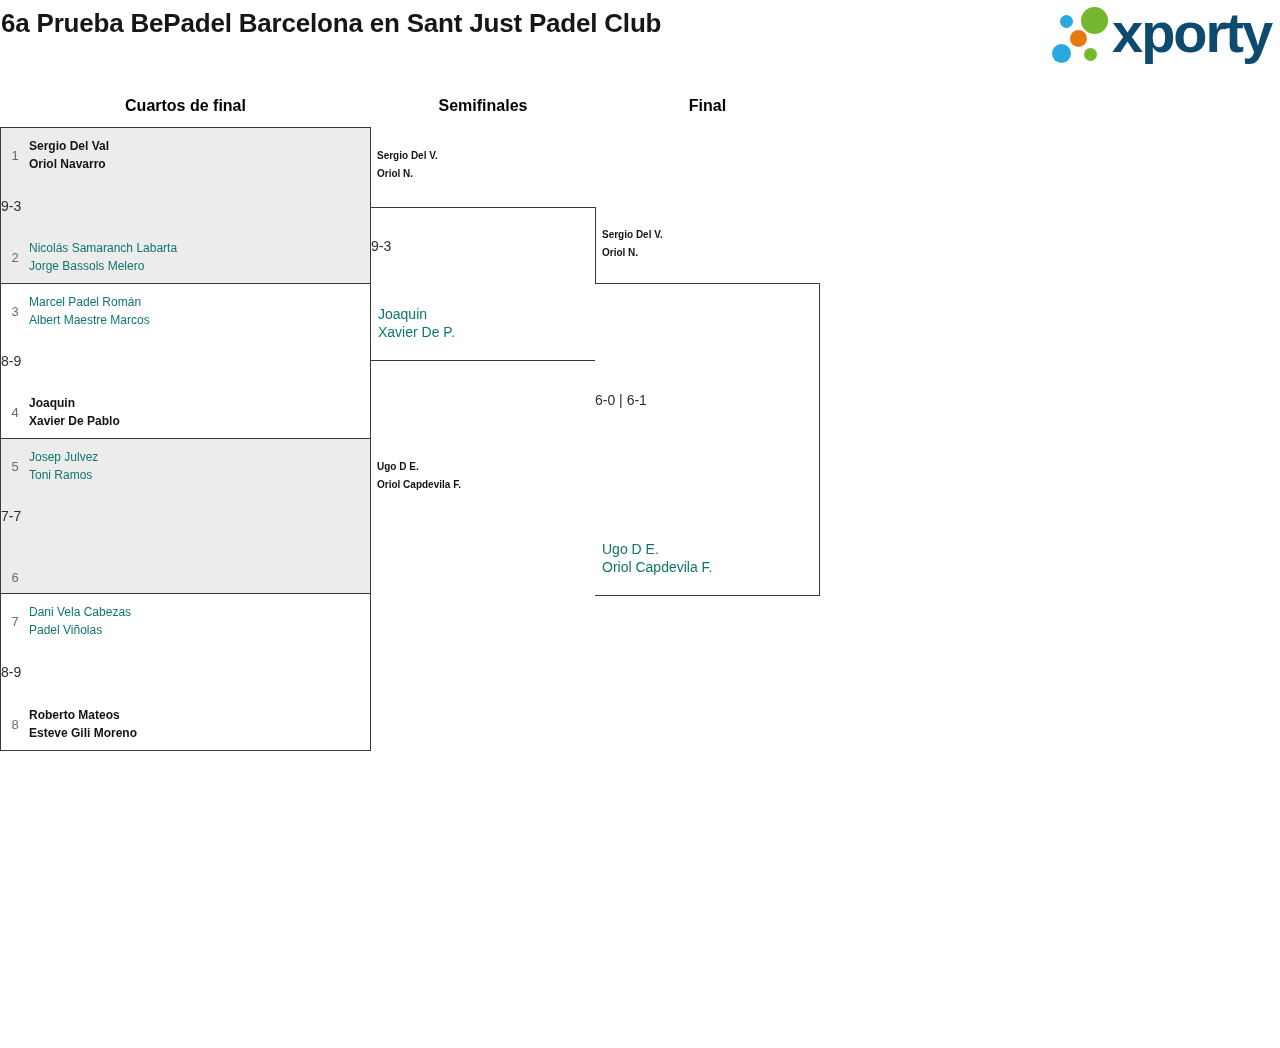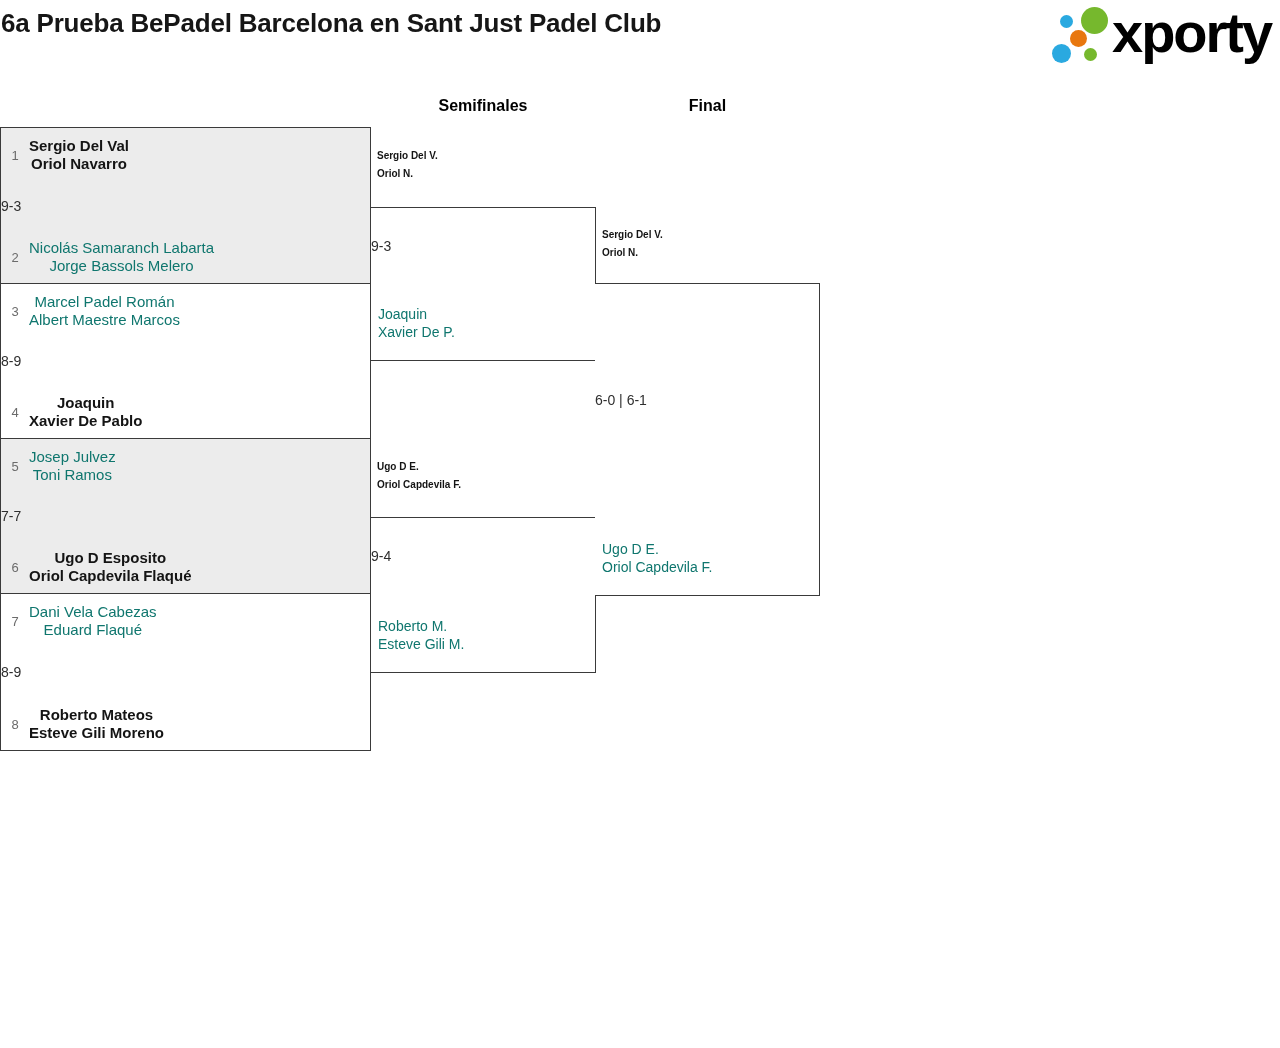--- a/index.html
+++ b/index.html
@@ -33,21 +33,21 @@
   #qf3{left:0;top:438px;width:371px;height:156px;}
   #qf4{left:0;top:593px;width:371px;height:158px;}
   #sf1{left:370px;top:207px;width:226px;height:154px;}
   #sf2{left:370px;top:517px;width:226px;height:156px;}
   #final{left:595px;top:283px;width:225px;height:313px;border-left:none;}
 
   .team{position:absolute;left:0;display:flex;align-items:center;}
   .team-top{top:9px;}
   .team-bottom{bottom:8px;}
   .seed{width:28px;text-align:center;font-size:13px;color:#6b6b6b;flex:none;}
-  .names{font-size:15px;line-height:18px;text-align:center;}
+  .names{font-size:12px;line-height:18px;}
   .names span{display:block;}
   .winner{font-weight:700;color:#141414;}
   .loser{color:#0f766e;font-weight:400;}
 
   .score{position:absolute;left:0;right:0;text-align:left;font-size:14px;color:#2e2e2e;}
   .center-score{top:50%;transform:translateY(-50%);}
   .sf-score{top:30px;}
   #final .score{top:108px;}
 
   
@@ -67,23 +67,24 @@
   <div class="title">
     <div>6a Prueba BePadel Barcelona en Sant Just Padel Club</div>
   </div>
 
   <a class="logo">
     <span class="dot d-blue-s" style="background: rgb(42, 169, 224);"></span>
     <span class="dot d-green-l" style="background: rgb(118, 184, 45);"></span>
     <span class="dot d-orange" style="background: rgb(232, 119, 14);"></span>
     <span class="dot d-blue-l" style="background: rgb(42, 169, 224);"></span>
     <span class="dot d-green-s" style="background: rgb(118, 184, 45);"></span>
-    <span class="logo-text" style="color: #000000;">xporty</span>
+    <span class="logo-text" style="color: #0c4a6e;">xporty</span>
   </a>
 
+  <div class="col-header ch-qf">Cuartos de final</div>
   <div class="col-header ch-sf">Semifinales</div>
   <div class="col-header ch-f">Final</div>
 
   <div class="match shaded" id="qf1" style="background: rgb(236, 236, 236); border-color: rgb(58, 58, 58);">
     <div class="team team-top">
       <span class="seed">1</span>
       <span class="names winner">
         <span>Sergio Del Val</span>
         <span>Oriol Navarro</span>
       </span>
@@ -120,33 +121,29 @@
     <div class="team team-top">
       <span class="seed">5</span>
       <span class="names loser">
         <span>Josep Julvez</span>
         <span>Toni Ramos</span>
       </span>
     </div>
     <div class="score center-score">7-7</div>
     <div class="team team-bottom">
       <span class="seed">6</span>
-      <span class="names winner">
-        <span>Ugo D Esposito</span>
-        <span>Oriol Capdevila Flaqué</span>
-      </span>
     </div>
   </div>
 
   <div class="match" id="qf4" style="border-color: rgb(58, 58, 58);">
     <div class="team team-top">
       <span class="seed">7</span>
       <span class="names loser">
         <span>Dani Vela Cabezas</span>
-        <span>Eduard Flaqué</span>
+        <span>Padel Viñolas</span>
       </span>
     </div>
     <div class="score center-score">8-9</div>
     <div class="team team-bottom">
       <span class="seed">8</span>
       <span class="names winner">
         <span>Roberto Mateos</span>
         <span>Esteve Gili Moreno</span>
       </span>
     </div>
@@ -161,27 +158,20 @@
     <div class="box-bottom-label loser">
       <span>Joaquin</span>
       <span>Xavier De P.</span>
     </div>
   </div>
 
   <div class="side-label winner" id="sf2-top">
     <span>Ugo D E.</span>
     <span>Oriol Capdevila F.</span>
   </div>
-  <div class="match" id="sf2" style="border-color: rgb(58, 58, 58);">
-    <div class="score sf-score">9-4</div>
-    <div class="box-bottom-label loser">
-      <span>Roberto M.</span>
-      <span>Esteve Gili M.</span>
-    </div>
-  </div>
 
   <div class="side-label winner" id="final-top">
     <span>Sergio Del V.</span>
     <span>Oriol N.</span>
   </div>
   <div class="match" id="final" style="border-top-color: rgb(58, 58, 58); border-right-color: rgb(58, 58, 58); border-bottom-color: rgb(58, 58, 58); border-left: none;">
     <div class="score">6-0 | 6-1</div>
     <div class="box-bottom-label loser">
       <span>Ugo D E.</span>
       <span>Oriol Capdevila F.</span>

